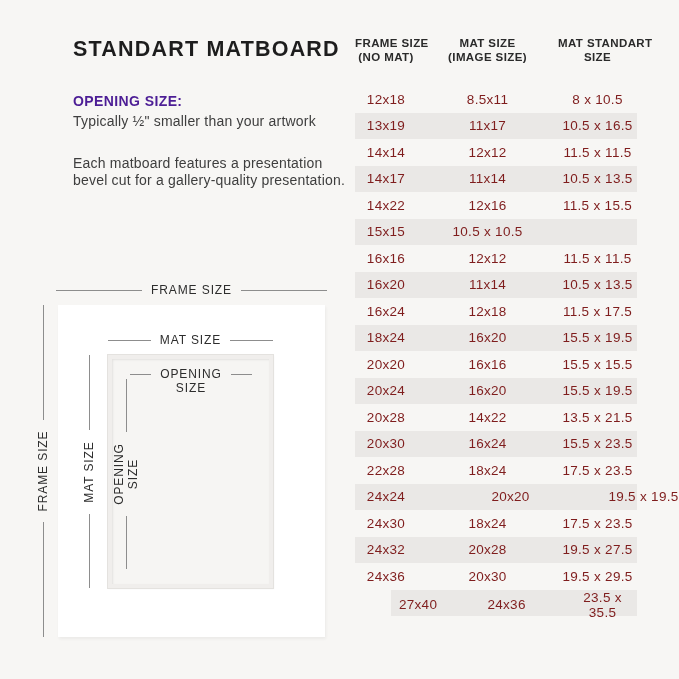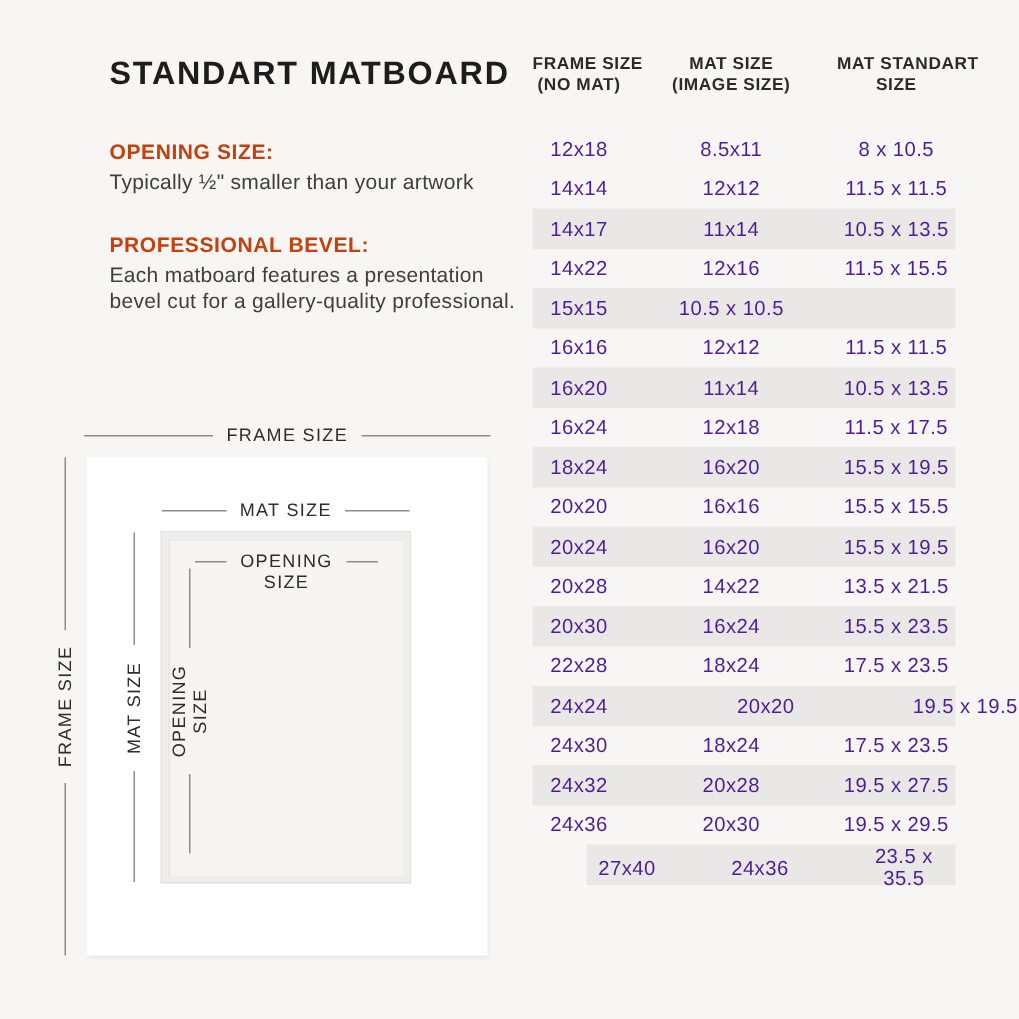--- a/index.html
+++ b/index.html
@@ -13,21 +13,21 @@
   }
   .canvas { position:relative; width:679px; height:679px; }
 
   
   .left-col { position:absolute; left:40px; top:36px; width:302px;margin-left:33px; }
   .title { font-size:21.5px; line-height:27px; font-weight:700;
            letter-spacing:1.2px; color:#1d1d1d; margin-bottom:30px; }
   .title span { display:block; }
   .section { margin-bottom:24px; }
   .sec-heading { font-size:14px; font-weight:700; letter-spacing:0.4px;
-                 color:#c2410c; margin-bottom:4px; }
+                 color:#4c1d95; margin-bottom:4px; }
   .sec-body { font-size:14px; line-height:17.5px; color:#3e3e3e; letter-spacing:0.2px; }
 
   
   .diagram { position:absolute; left:34px; top:283px; width:300px; height:365px; }
   .frame-rect { position:absolute; left:24px; top:22px; width:267px; height:332px;
                 background:#ffffff; box-shadow:1px 2px 3px rgba(0,0,0,0.05); }
   .mat-rect { position:absolute; left:74px; top:72px; width:165px; height:233px;
               background:#f6f5f3; border:4px solid #f0eeec; outline:1px solid #e4e2df;
               box-shadow:inset 1px 1px 2px rgba(0,0,0,0.08), 1px 1px 2px rgba(0,0,0,0.04); }
 
@@ -56,44 +56,43 @@
   .vbox.opening .vlabel { white-space:normal; width:70px; }
 
   
   .size-table { position:absolute; left:355px; top:37px; width:282px; }
   .thead { display:grid; grid-template-columns:22% 50% 28%;
            font-size:11.5px; font-weight:700; letter-spacing:0.4px;
            line-height:13.5px; text-align:center; color:#2a2a2a; margin-bottom:22px; }
   .th div { white-space:nowrap; }
   .tbody .trow { display:grid; grid-template-columns:22% 50% 28%;
                  height:26.5px; align-items:center; text-align:center;
-                 font-size:13.5px; letter-spacing:0.3px; color:#4c1d95; }
+                 font-size:13.5px; letter-spacing:0.3px; color:#7f1d1d; }
 </style>
 </head>
 <body style="background: rgb(247, 246, 244);">
 
 <div class="canvas">
 
   <div class="left-col">
     <h1 class="title">
       <span>STANDART MATBOARD</span>
     </h1>
 
     <div class="section">
       <div class="sec-heading">OPENING SIZE:</div>
       <div class="sec-body">
         <div>Typically ½" smaller than your artwork</div>
       </div>
     </div>
 
     <div class="section">
-      <div class="sec-heading">PROFESSIONAL BEVEL:</div>
       <div class="sec-body">
         <div>Each matboard features a presentation</div>
-        <div>bevel cut for a gallery-quality professional.</div>
+        <div>bevel cut for a gallery-quality presentation.</div>
       </div>
     </div>
   </div>
 
   <div class="diagram">
     <div class="frame-rect"></div>
     <div class="mat-rect"></div>
 
     <div class="dim-h frame-top">
       <span class="hline"></span>
@@ -158,20 +157,25 @@
         <div>MAT STANDART</div>
         <div>SIZE</div>
       </div>
     </div>
     <div class="tbody">
         <div class="trow">
           <div class="tcell">12x18</div>
           <div class="tcell">8.5x11</div>
           <div class="tcell">8 x 10.5</div>
         </div>
+        <div class="trow" style="background: rgb(234, 232, 230);">
+          <div class="tcell">13x19</div>
+          <div class="tcell">11x17</div>
+          <div class="tcell">10.5 x 16.5</div>
+        </div>
         <div class="trow">
           <div class="tcell">14x14</div>
           <div class="tcell">12x12</div>
           <div class="tcell">11.5 x 11.5</div>
         </div>
         <div class="trow" style="background: rgb(234, 232, 230);">
           <div class="tcell">14x17</div>
           <div class="tcell">11x14</div>
           <div class="tcell">10.5 x 13.5</div>
         </div>

